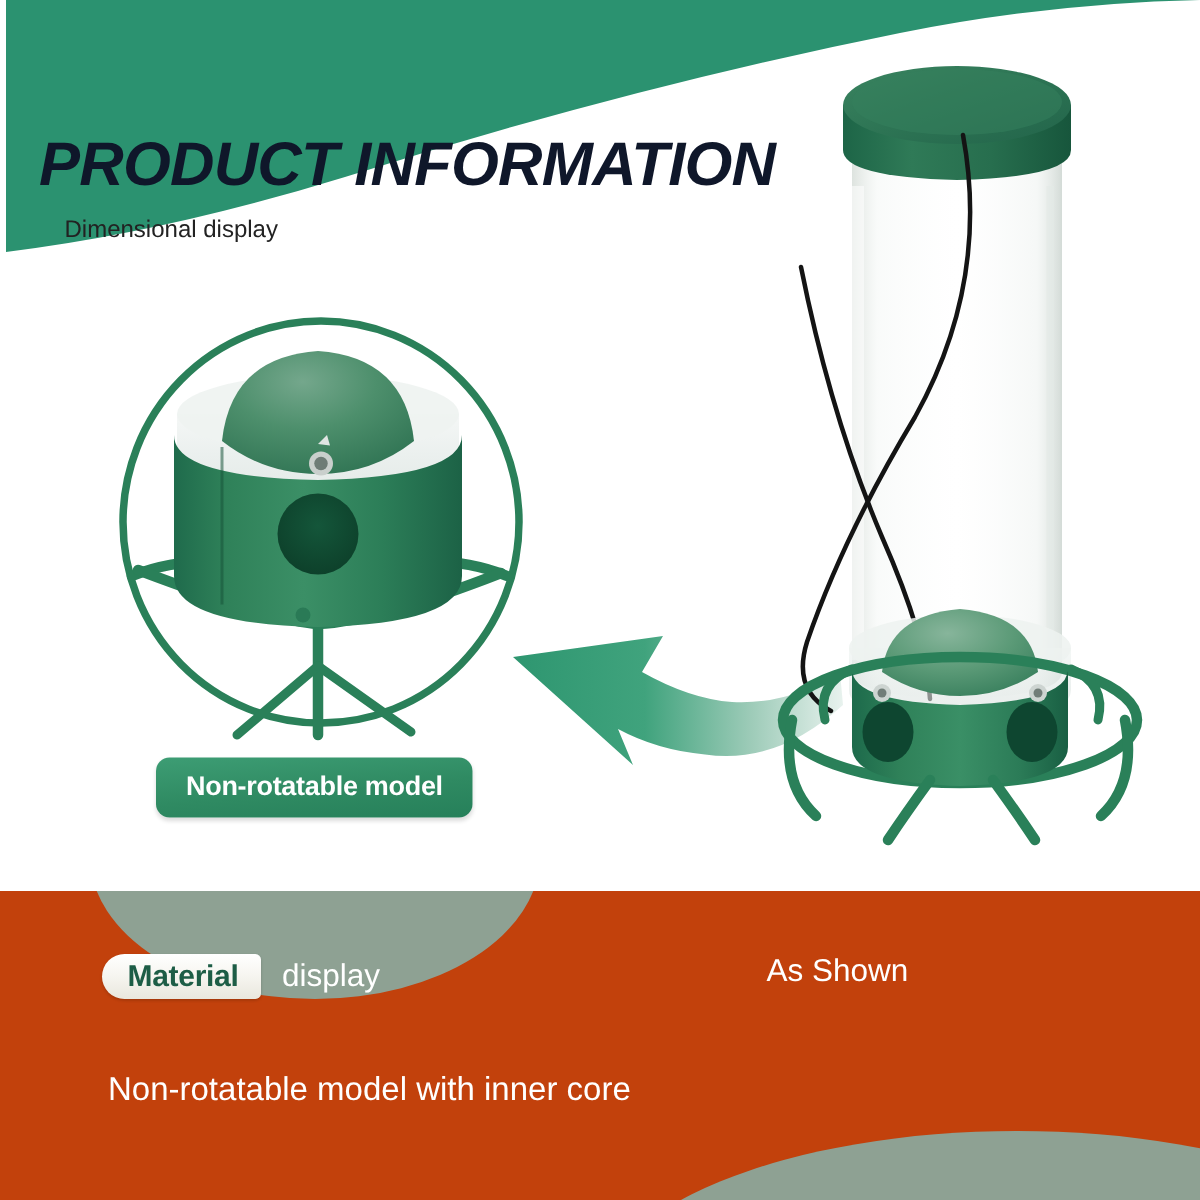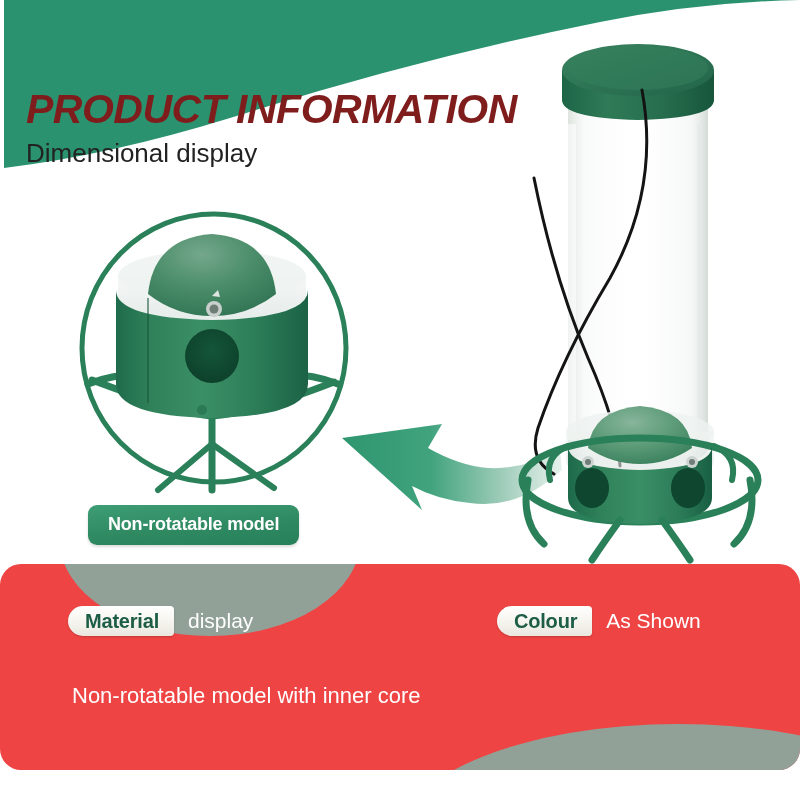--- a/index.html
+++ b/index.html
@@ -34,27 +34,27 @@
     top: 86px;
     width: 600px;
   }
   .title {
     margin: 0;
     font-size: 41px;
     line-height: 46px;
     font-weight: bold;
     font-style: italic;
     letter-spacing: -0.5px;
-    color: #7f1d1d;
+    color: #0f172a;
     font-family: "Liberation Sans", sans-serif;
     white-space: nowrap;
   }
   .subtitle {
-    margin: 8px 0 0 0;
-    font-size: 26px;
+    margin: 8px 0 0 17px;
+    font-size: 16px;
     line-height: 27px;
     font-weight: 500;
     color: #222222;
     font-family: "Liberation Sans", sans-serif;
   }
 
   
   .detail-view {
     position: absolute;
     left: 62px;
@@ -73,21 +73,21 @@
     position: absolute;
     left: 330px;
     top: 398px;
     width: 240px;
     height: 145px;
   }
 
   
   .model-badge {
     position: absolute;
-    left: 88px;
+    left: 104px;
     top: 505px;
     display: flex;
     align-items: flex-end;
     justify-content: center;
     padding: 9px 20px 11px 20px;
     background: linear-gradient(175deg, #3d9d74 0%, #2f8a62 55%, #26805a 100%);
     border-radius: 9px;
     box-shadow: 0 2px 3px rgba(0,0,0,0.14);
   }
   .model-badge-label {
@@ -97,26 +97,25 @@
     font-weight: bold;
     letter-spacing: -0.2px;
     font-family: "Liberation Sans", sans-serif;
     white-space: nowrap;
   }
 
   
   .spec-panel {
     position: absolute;
     left: 0;
-    top: 564px;
+    top: 594px;
     width: 800px;
     height: 206px;
     overflow: hidden;
-    background: #ef4444;
-    border-radius: 21px;
+    background: #c2410c;
   }
   .spec-blob-tl {
     position: absolute;
     left: 60px;
     top: -118px;
     width: 300px;
     height: 190px;
     border-radius: 50%;
     background: #8aa9a0;
     opacity: 0.92;
@@ -355,23 +354,20 @@
     <div class="spec-rows">
 
       <div class="spec-row spec-row-1">
         <span class="spec-pill">
           <span class="spec-pill-label">Material</span>
         </span>
         <span class="spec-value">display</span>
       </div>
 
       <div class="spec-row spec-row-1b">
-        <span class="spec-pill">
-          <span class="spec-pill-label">Colour</span>
-        </span>
         <span class="spec-value">As Shown</span>
       </div>
 
       <div class="spec-row spec-row-2">
         <span class="spec-value spec-value-wide">Non-rotatable model with inner core</span>
       </div>
 
     </div>
   </div>
 

